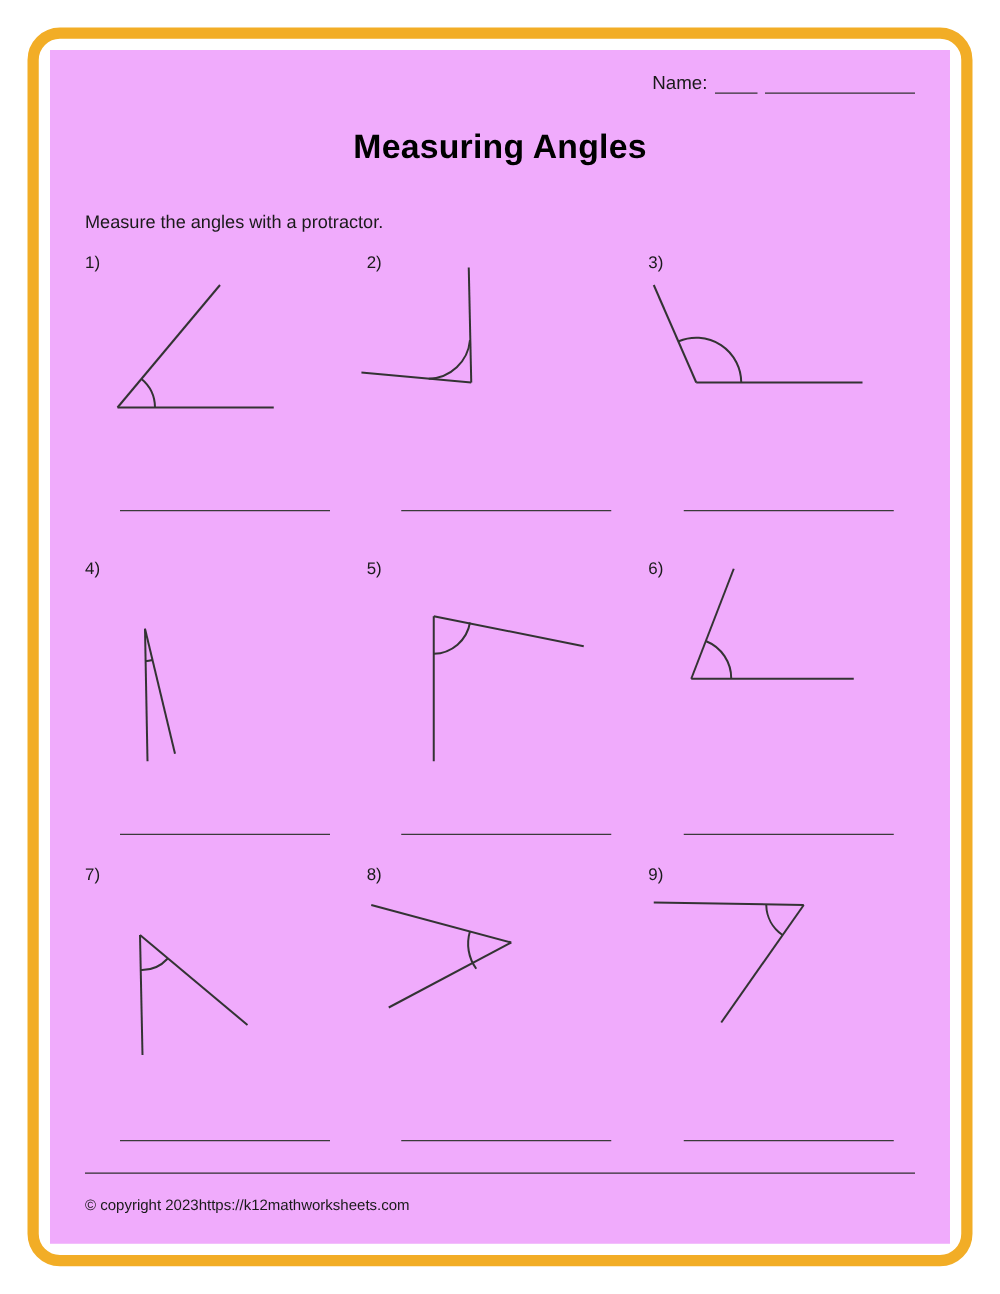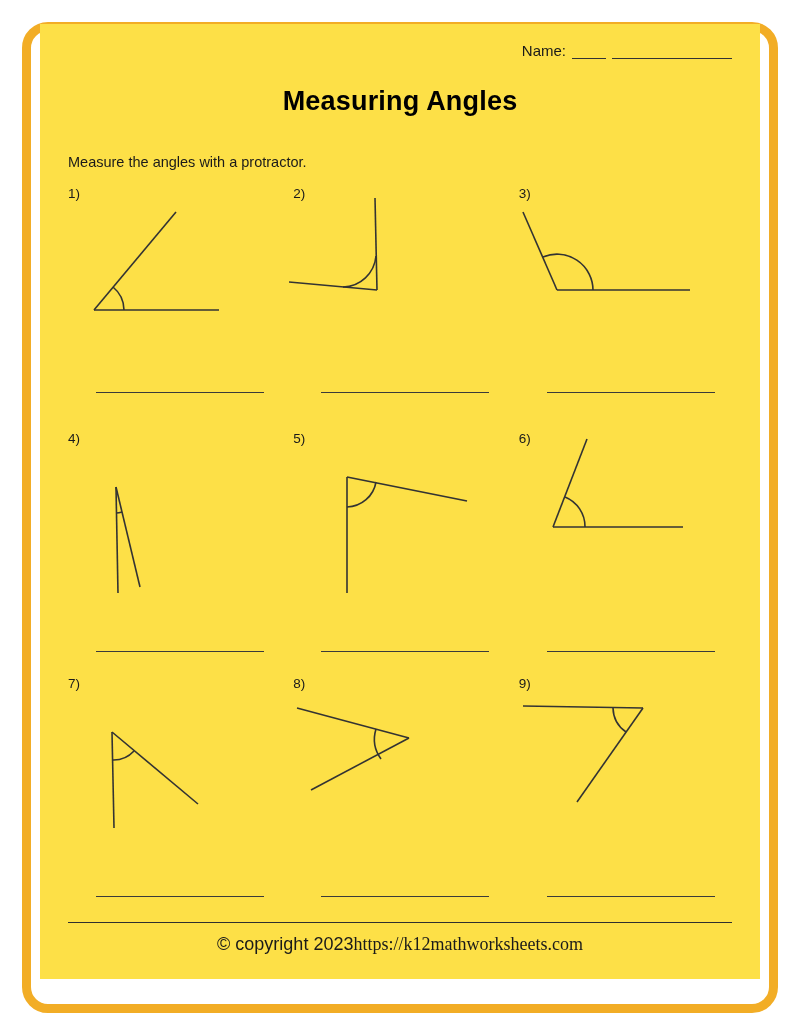--- a/index.html
+++ b/index.html
@@ -19,23 +19,23 @@
   #frame {
     position: absolute;
     left: 22px; top: 22px;
     width: 756px; height: 991px;
     border: 9px solid #f2ad26;
     border-radius: 26px;
     background: #ffffff;
   }
   #page {
     position: absolute;
-    left: 40px; top: 24px;
+    left: 40px; top: 40px;
     width: 720px; height: 955px;
-    background: #fde047;
+    background: #f0abfc;
   }
   
   #name-row {
     position: absolute;
     right: 28px; top: 18px;
     display: flex;
     align-items: flex-end;
     gap: 6px;
     font-size: 15px;
     color: #1a1a1a;
@@ -105,27 +105,27 @@
     left: 28px; right: 28px;
     bottom: 56px;
     border-bottom: 1.6px solid #2f2f2f;
     height: 0;
   }
   #footer {
     position: absolute;
     left: 28px; right: 28px;
     bottom: 24px;
     display: flex;
-    justify-content: center;
+    justify-content: flex-start;
     align-items: center;
-    font-size: 18px;
+    font-size: 12px;
     color: #1a1a1a;
   }
   #footer .mid { text-align: center; flex: 1; }
-  #footer .right { text-align: right; font-family: Liberation Serif, serif; }
+  #footer .right { text-align: right; }
   svg { display: block; }
 </style>
 </head>
 <body>
 
 <div id="sheet">
   <div id="frame"></div>
 
   <div id="page">
 

